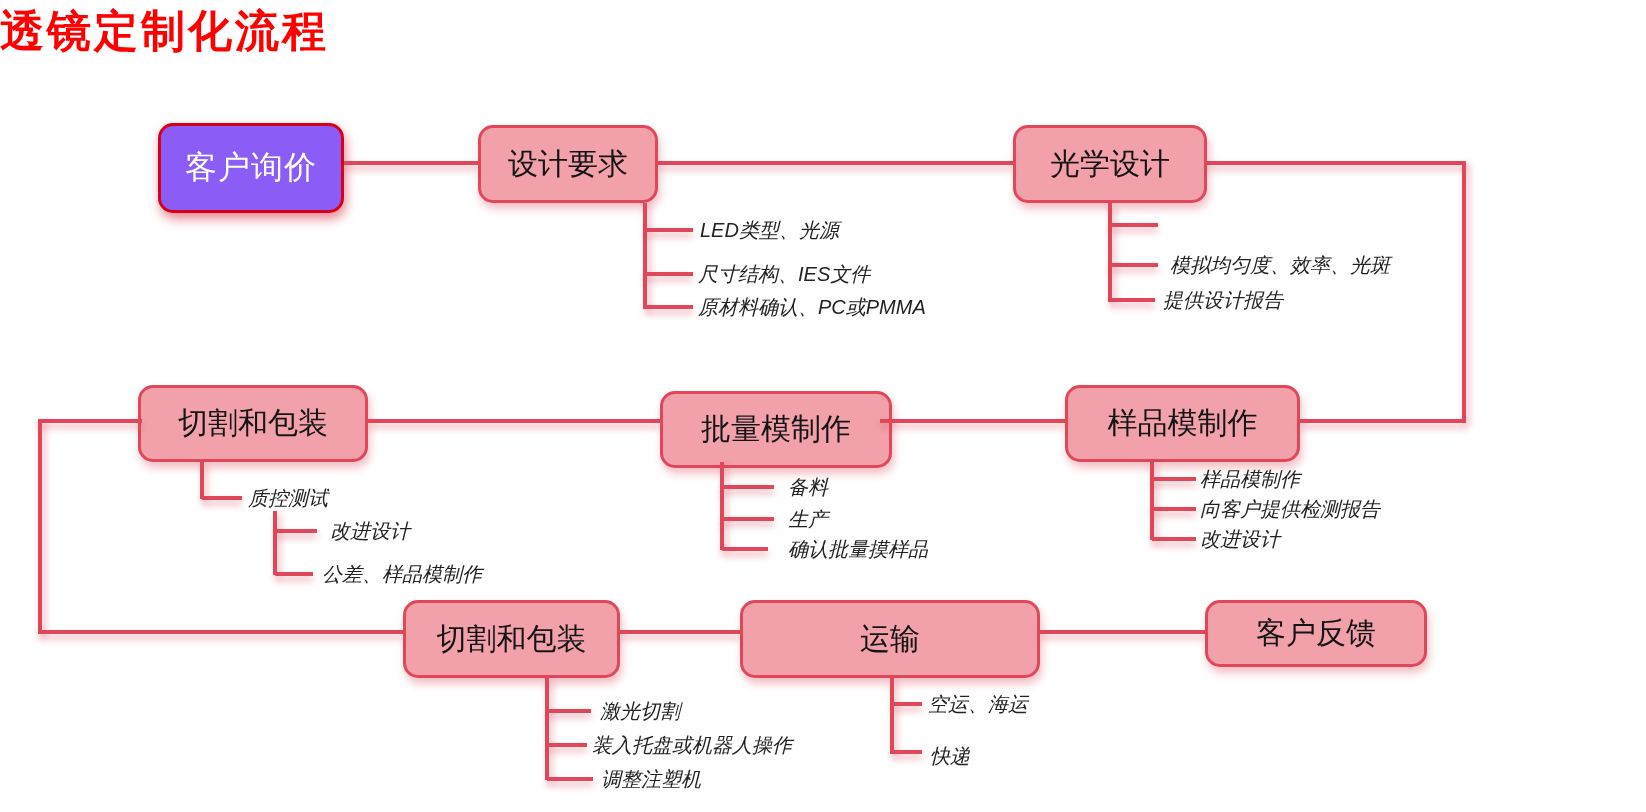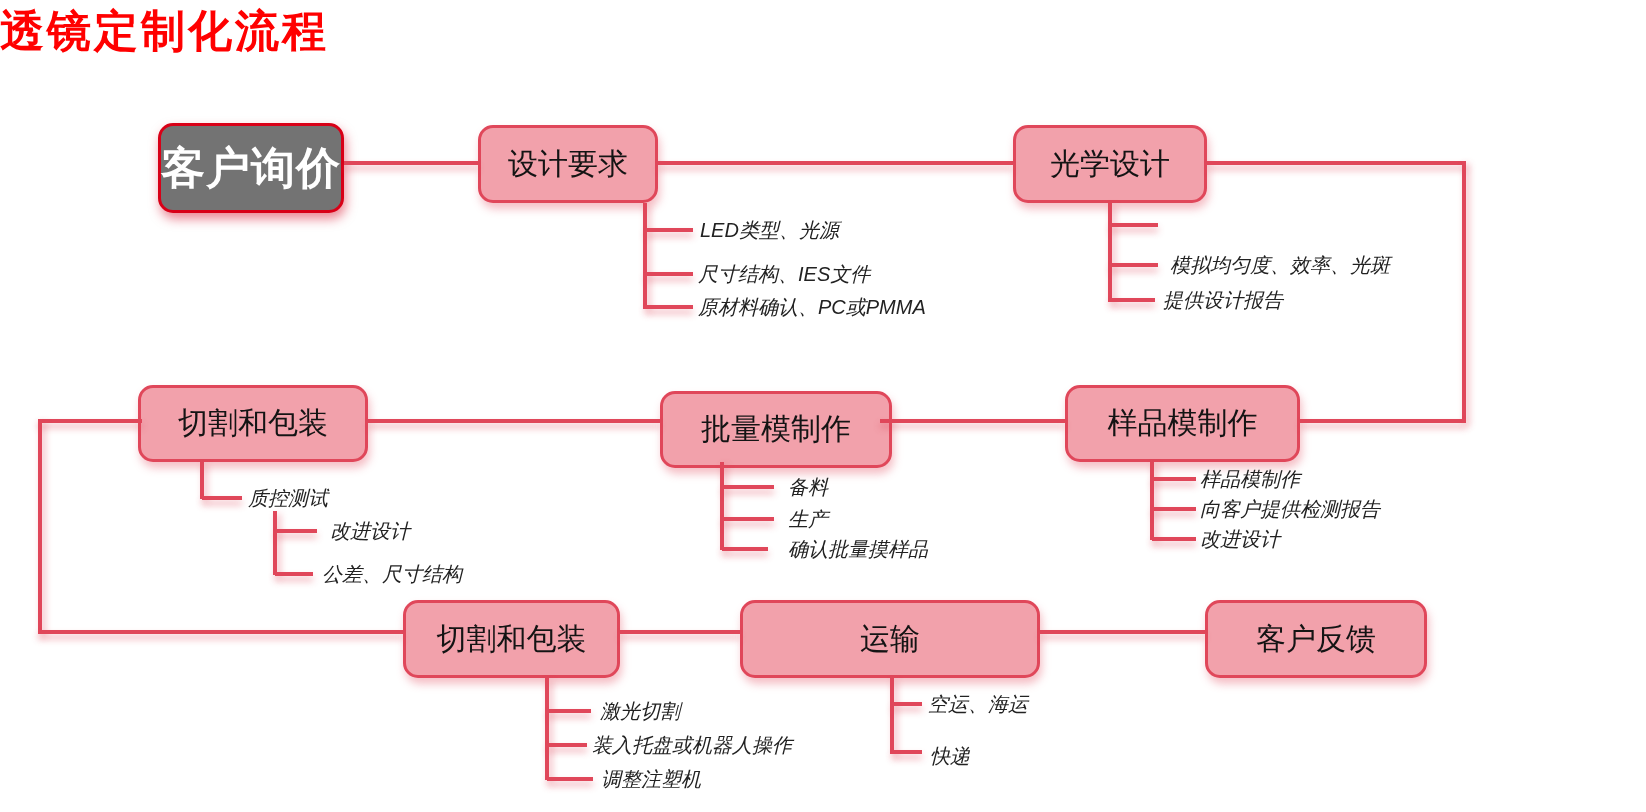--- a/index.html
+++ b/index.html
@@ -6,22 +6,22 @@
   .canvas{position:relative;width:1646px;height:812px;background:#ffffff;overflow:hidden;
           font-family:"Liberation Sans","DejaVu Sans",sans-serif;}
   .title{position:absolute;top:2px;left:0;width:1584px;margin:0;text-align:left;
          font-size:44px;font-weight:900;color:#ff0000;letter-spacing:3px;
          font-family:"Liberation Sans","DejaVu Sans",sans-serif;}
   .box{position:absolute;display:flex;align-items:center;justify-content:center;
        background:#f2a1ab;border:3px solid #e0475a;border-radius:15px;
        box-shadow:2px 6px 9px rgba(228,86,104,.38);
        font-family:"Liberation Serif","DejaVu Serif",serif;
        font-size:30px;color:#141414;white-space:nowrap;box-sizing:border-box;}
-  .box.primary{background:#737373;border-color:#d80017;color:#ffffff;
-       font-family:"Liberation Sans","DejaVu Sans",sans-serif;font-weight:700;font-size:44px;
+  .box.primary{background:#8b5cf6;border-color:#d80017;color:#ffffff;
+       font-family:"Liberation Sans","DejaVu Sans",sans-serif;font-weight:400;font-size:32px;
        box-shadow:2px 6px 11px rgba(215,20,45,.5);letter-spacing:1px;}
   .hline{position:absolute;height:4px;background:#e0475a;
          box-shadow:0 5px 7px rgba(224,71,90,.45);}
   .vline{position:absolute;width:4px;background:#e0475a;
          box-shadow:3px 3px 7px rgba(224,71,90,.45);}
   .leaf{position:absolute;font-size:20px;line-height:22px;color:#222222;white-space:nowrap;
         font-family:"Liberation Sans","DejaVu Sans",sans-serif;font-style:italic;}
 </style>
 </head>
 <body>
@@ -49,21 +49,21 @@
   <div class="box" style="left:1065px;top:385px;width:235px;height:77px">
     <span>样品模制作</span>
   </div>
 
   <div class="box" style="left:740px;top:600px;width:300px;height:78px">
     <span>运输</span>
   </div>
   <div class="box" style="left:403px;top:600px;width:217px;height:78px">
     <span>切割和包装</span>
   </div>
-  <div class="box" style="left:1205px;top:600px;width:222px;height:78px">
+  <div class="box" style="left:1205px;top:600px;width:222px;height:67px">
     <span>客户反馈</span>
   </div>
 
   <div class="hline" style="left:344px;top:161px;width:134px"></div>
   <div class="hline" style="left:658px;top:161px;width:355px"></div>
   <div class="hline" style="left:1207px;top:161px;width:259px"></div>
   <div class="vline" style="left:1462px;top:161px;height:262px"></div>
   <div class="hline" style="left:1300px;top:419px;width:166px"></div>
   <div class="hline" style="left:880px;top:419px;width:185px"></div>
   <div class="hline" style="left:368px;top:419px;width:292px"></div>
@@ -88,21 +88,21 @@
   <div class="leaf" style="left:1170px;top:254px">模拟均匀度、效率、光斑</div>
   <div class="leaf" style="left:1163px;top:289px">提供设计报告</div>
 
   <div class="vline" style="left:200px;top:462px;height:37px"></div>
   <div class="hline" style="left:202px;top:496px;width:40px"></div>
   <div class="leaf" style="left:248px;top:487px">质控测试</div>
   <div class="vline" style="left:273px;top:511px;height:64px"></div>
   <div class="hline" style="left:275px;top:529px;width:42px"></div>
   <div class="hline" style="left:275px;top:572px;width:38px"></div>
   <div class="leaf" style="left:330px;top:520px">改进设计</div>
-  <div class="leaf" style="left:322px;top:563px">公差、尺寸结构</div>
+  <div class="leaf" style="left:322px;top:563px">公差、样品模制作</div>
 
   <div class="vline" style="left:720px;top:462px;height:88px"></div>
   <div class="hline" style="left:722px;top:485px;width:52px"></div>
   <div class="hline" style="left:722px;top:517px;width:52px"></div>
   <div class="hline" style="left:722px;top:547px;width:46px"></div>
   <div class="leaf" style="left:788px;top:476px">备料</div>
   <div class="leaf" style="left:788px;top:508px">生产</div>
   <div class="leaf" style="left:788px;top:538px">确认批量摸样品</div>
 
   <div class="vline" style="left:1150px;top:462px;height:78px"></div>

